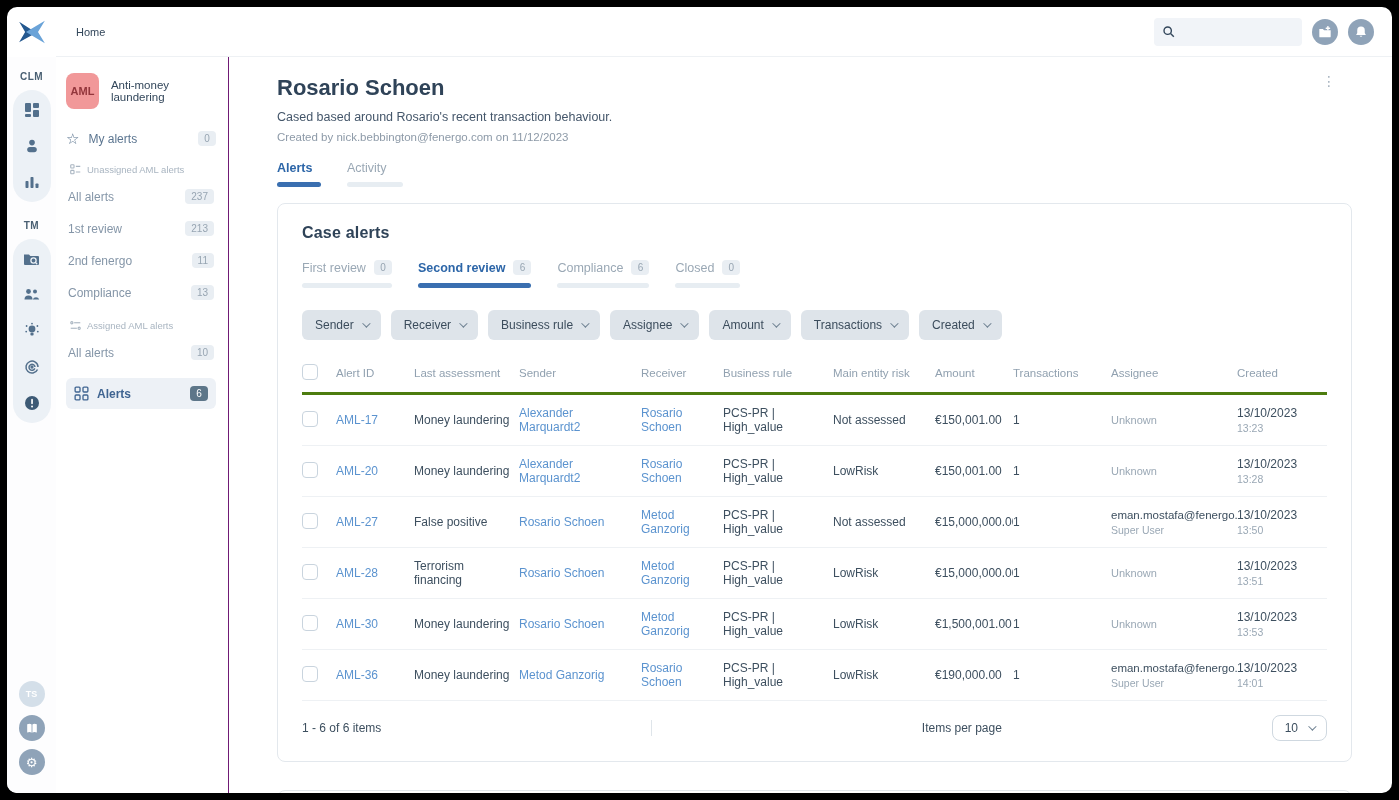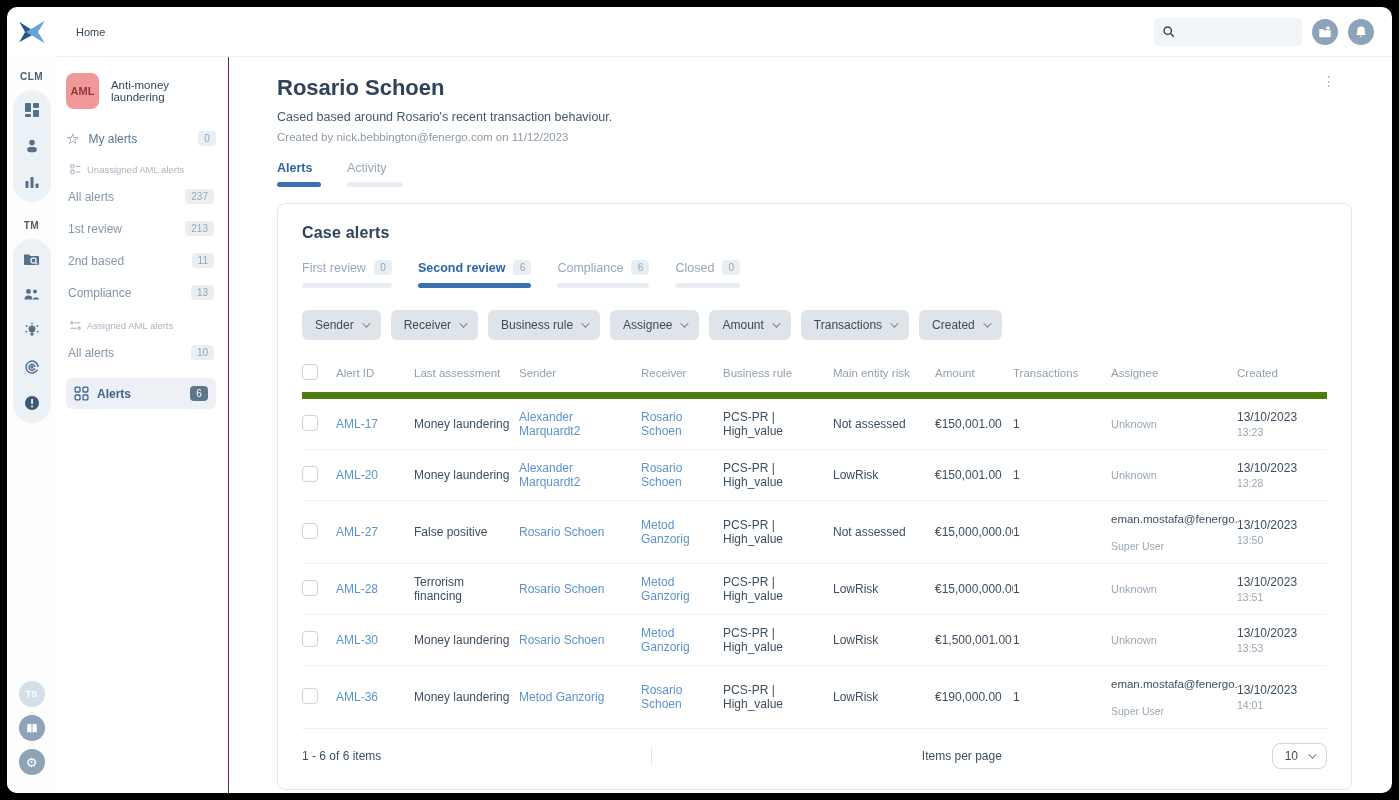--- a/index.html
+++ b/index.html
@@ -69,28 +69,28 @@
   .stab .t { font-size:12.5px; color:#9aa8b5; }
   .stab.active .t { color:#2d66a8; font-weight:700; }
   .stab .bar { height:5px; border-radius:3px; background:#e7edf2; }
   .stab.active .bar { background:#3a6fb0; }
 
   .filters { display:flex; gap:10px; margin-top:22px; flex-wrap:nowrap; }
   .chip { display:inline-flex; align-items:center; gap:8px; background:#dee4ea; border-radius:6px; padding:8px 13px; font-size:12px; color:#3b4c5c; white-space:nowrap; }
   .chev { width:6px; height:6px; border-right:1.5px solid #6c7f90; border-bottom:1.5px solid #6c7f90; transform:rotate(45deg) translateY(-2px); display:inline-block; }
 
   table { width:100%; border-collapse:collapse; table-layout:fixed; margin-top:16px; }
-  th { font-size:11.5px; font-weight:400; color:#91a1b0; text-align:left; padding:8px 8px 10px 0; border-bottom:7px solid #4d7c0f; }
+  th { font-size:11.5px; font-weight:400; color:#91a1b0; text-align:left; padding:8px 8px 10px 0; border-bottom:3px solid #4d7c0f; }
   td { font-size:12px; color:#3d4f5f; padding:11px 8px 11px 0; border-bottom:1px solid #eef1f4; vertical-align:middle; overflow:hidden; }
   tr:last-child td { border-bottom:1px solid #eef1f4; }
   .cb { width:16px; height:16px; border:1.5px solid #c9d4de; border-radius:4px; display:inline-block; background:#fff; }
   .link { color:#5b93cf; }
   .muted { color:#9aa8b5; font-size:11px; }
   .assignee-email { font-size:11.5px; color:#3d4f5f; }
-  .sub { font-size:10.5px; color:#9aa8b5; margin-top:14px; }
+  .sub { font-size:10.5px; color:#9aa8b5; margin-top:2px; }
   .sub:empty { display:none; }
   .dt { font-size:12px; color:#3d4f5f; }
   .tm { font-size:10.5px; color:#9aa8b5; margin-top:2px; }
 
   .pager { display:flex; align-items:center; gap:14px; margin-top:14px; font-size:12px; color:#3d4f5f;justify-content:space-between; }
   .pager .sep { width:1px; height:16px; background:#dfe5ea; }
   .per-select { display:inline-flex; align-items:center; gap:10px; border:1px solid #cfd8e0; border-radius:8px; padding:5px 12px; font-size:12px; color:#3d4f5f; }
 
   svg { display:block; }
 </style>
@@ -243,21 +243,21 @@
 
       <div class="side-item">
         <span class="lbl">All alerts</span>
         <span class="count-badge">237</span>
       </div>
       <div class="side-item">
         <span class="lbl">1st review</span>
         <span class="count-badge">213</span>
       </div>
       <div class="side-item">
-        <span class="lbl">2nd based</span>
+        <span class="lbl">2nd fenergo</span>
         <span class="count-badge">11</span>
       </div>
       <div class="side-item">
         <span class="lbl">Compliance</span>
         <span class="count-badge">13</span>
       </div>
 
       <div class="group-head">
         <span class="group-icon">
           <svg width="11" height="11" viewBox="0 0 12 12" fill="none" stroke="currentColor" stroke-width="1.2">

